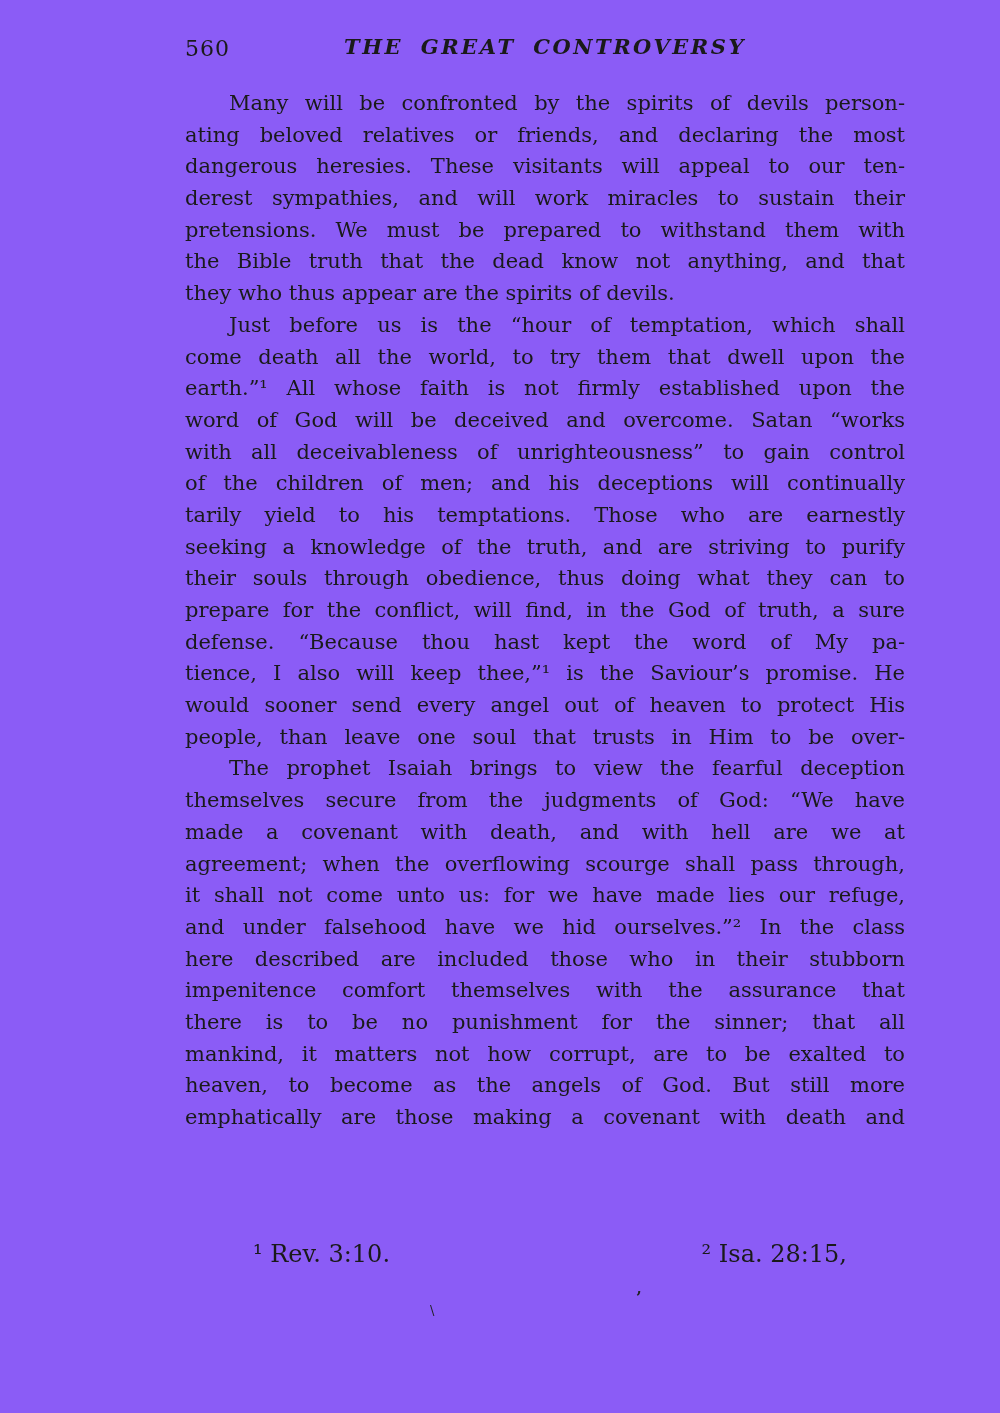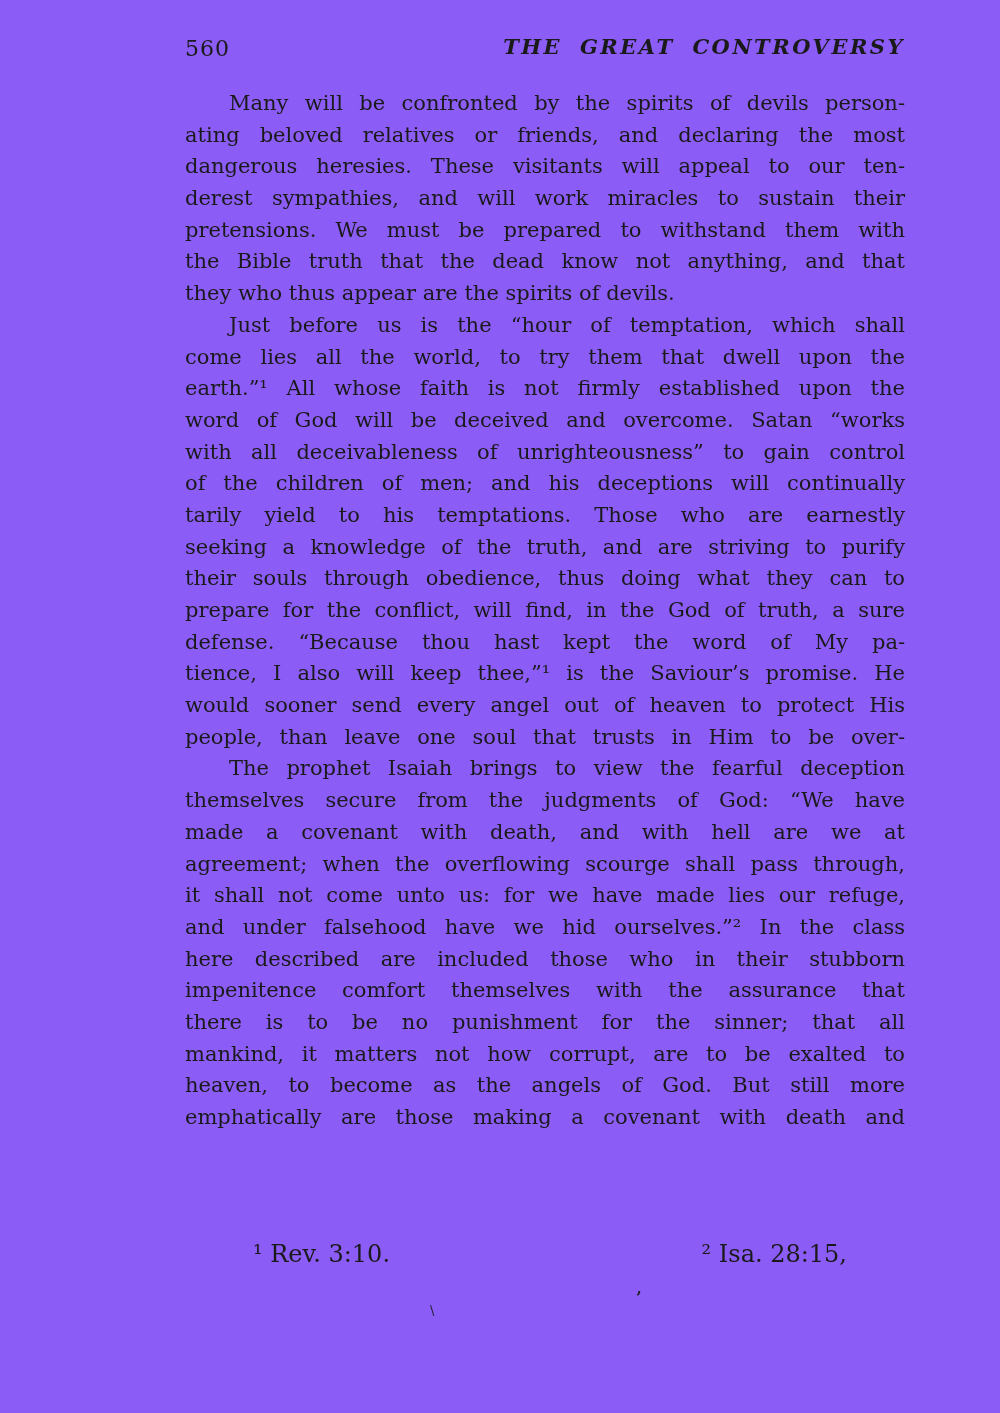--- a/index.html
+++ b/index.html
@@ -25,21 +25,21 @@
     position: absolute;
     left: 0;
     top: 2px;
     font-size: 22px;
     letter-spacing: 1px;
   }
   .running-head {
     position: absolute;
     left: 0;
     width: 100%;
-    text-align: right;
+    text-align: center;
     font-size: 21px;
     font-style: italic;
     font-weight: bold;
     letter-spacing: 2.5px;
     word-spacing: 8px;
   }
   .body-text {
     position: absolute;
     top: 88px;
     left: 185px;
@@ -91,21 +91,21 @@
         <div class="line first">Many will be confronted by the spirits of devils person-</div>
         <div class="line">ating beloved relatives or friends, and declaring the most</div>
         <div class="line">dangerous heresies. These visitants will appeal to our ten-</div>
         <div class="line">derest sympathies, and will work miracles to sustain their</div>
         <div class="line">pretensions. We must be prepared to withstand them with</div>
         <div class="line">the Bible truth that the dead know not anything, and that</div>
         <div class="line flush-left">they who thus appear are the spirits of devils.</div>
       </div>
       <div class="para">
         <div class="line first">Just before us is the “hour of temptation, which shall</div>
-        <div class="line">come lies all the world, to try them that dwell upon the</div>
+        <div class="line">come death all the world, to try them that dwell upon the</div>
         <div class="line">earth.”¹ All whose faith is not firmly established upon the</div>
         <div class="line">word of God will be deceived and overcome. Satan “works</div>
         <div class="line">with all deceivableness of unrighteousness” to gain control</div>
         <div class="line">of the children of men; and his deceptions will continually</div>
         <div class="line">tarily yield to his temptations. Those who are earnestly</div>
         <div class="line">seeking a knowledge of the truth, and are striving to purify</div>
         <div class="line">their souls through obedience, thus doing what they can to</div>
         <div class="line">prepare for the conflict, will find, in the God of truth, a sure</div>
         <div class="line">defense. “Because thou hast kept the word of My pa-</div>
         <div class="line">tience, I also will keep thee,”¹ is the Saviour’s promise. He</div>

